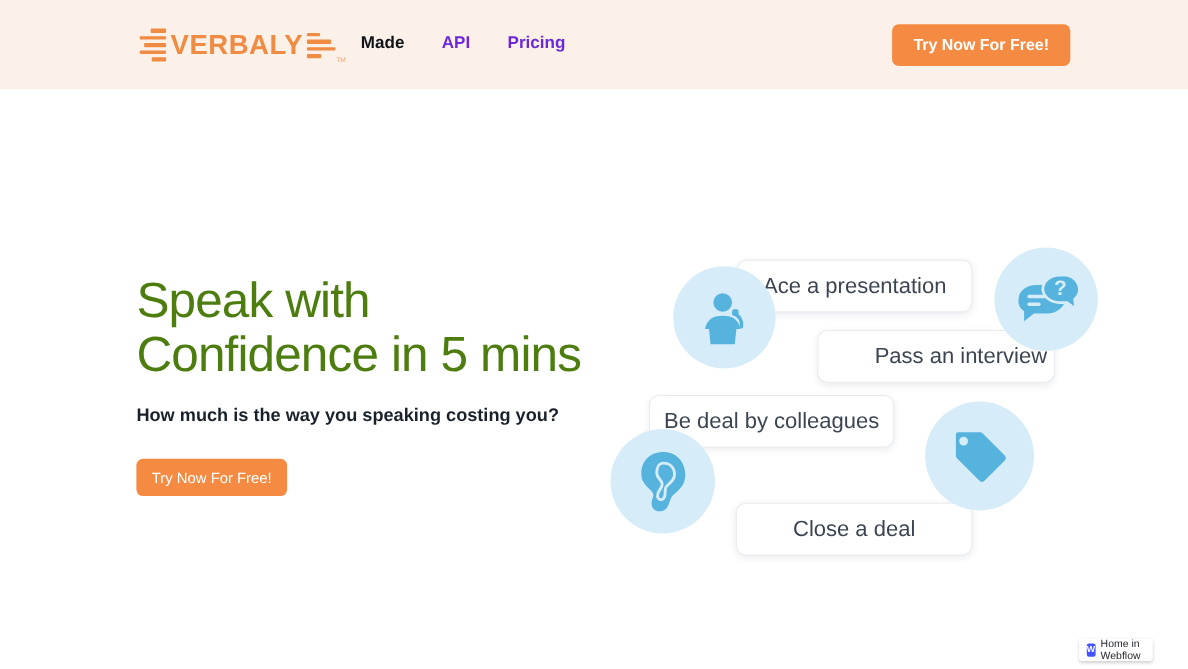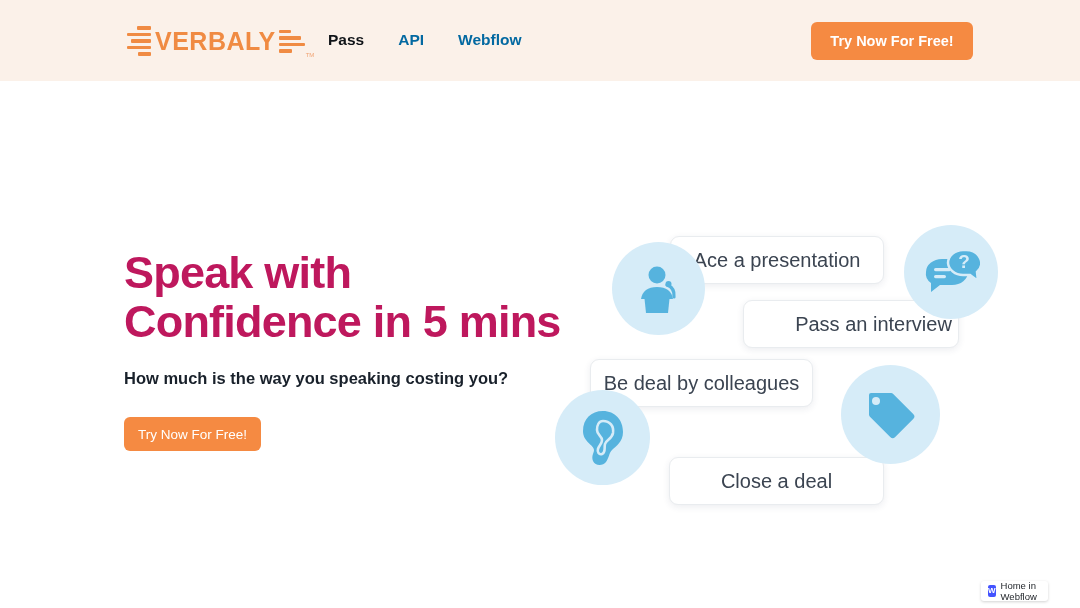--- a/index.html
+++ b/index.html
@@ -35,39 +35,39 @@
   }
   .logo-bars-right { display: flex; flex-direction: column; justify-content: center; gap: 3px; margin-left: 3px; }
   .logo-bars-right i { display: block; height: 3.5px; background: #f08b43; border-radius: 1px; }
   .logo-bars-right i:nth-child(1) { width: 12px; }
   .logo-bars-right i:nth-child(2) { width: 22px; }
   .logo-bars-right i:nth-child(3) { width: 26px; }
   .logo-bars-right i:nth-child(4) { width: 13px; }
   .logo-tm { font-size: 6px; color: #f0a372; align-self: flex-end; margin-left: 1px; margin-bottom: 1px; }
 
   .nav { position: absolute; left: 328px; top: 31px; display: flex; align-items: center; gap: 34px; }
-  .nav a { text-decoration: none; font-size: 15.5px; font-weight: 700; color: #0369a1; }
+  .nav a { text-decoration: none; font-size: 15.5px; font-weight: 700; color: #6d28d9; }
   .nav a.active { color: #101418; }
 
   .cta-header {
     position: absolute; left: 811px; top: 22px;
     width: 162px; height: 38px;
     background: #f58a42; color: #ffffff;
     border: none; border-radius: 6px;
     font-size: 14.5px; font-weight: 700;
     font-family: "Liberation Sans", sans-serif;
     cursor: pointer;
     display: flex; align-items: center; justify-content: center;
   }
 
   
   .hero-title {
     position: absolute; left: 124px; top: 248px;
-    font-size: 45px; font-weight: 700; line-height: 1.09;
-    color: #be185d; letter-spacing: -0.8px; white-space: pre-line;
+    font-size: 45px; font-weight: 400; line-height: 1.09;
+    color: #4d7c0f; letter-spacing: -0.8px; white-space: pre-line;
   }
   .hero-sub {
     position: absolute; left: 124px; top: 369px;
     font-size: 16.5px; color: #19212b; font-weight: 700;
   }
   .cta-hero {
     position: absolute; left: 124px; top: 417px;
     width: 137px; height: 34px;
     background: #f58a42; color: #ffffff;
     border: none; border-radius: 6px;
@@ -140,23 +140,23 @@
       <span class="logo-bars-right">
         <i></i>
           <i></i>
           <i></i>
           <i></i>
       </span>
       <span class="logo-tm">TM</span>
     </div>
 
     <nav class="nav">
-      <a href="#" class="active">Pass</a>
+      <a href="#" class="active">Made</a>
       <a href="#">API</a>
-      <a href="#">Webflow</a>
+      <a href="#">Pricing</a>
     </nav>
 
     <button class="cta-header">Try Now For Free!</button>
   </div>
 
   <h1 class="hero-title">Speak with
 Confidence in 5 mins</h1>
   <p class="hero-sub">How much is the way you speaking costing you?</p>
   <button class="cta-hero">Try Now For Free!</button>
 

